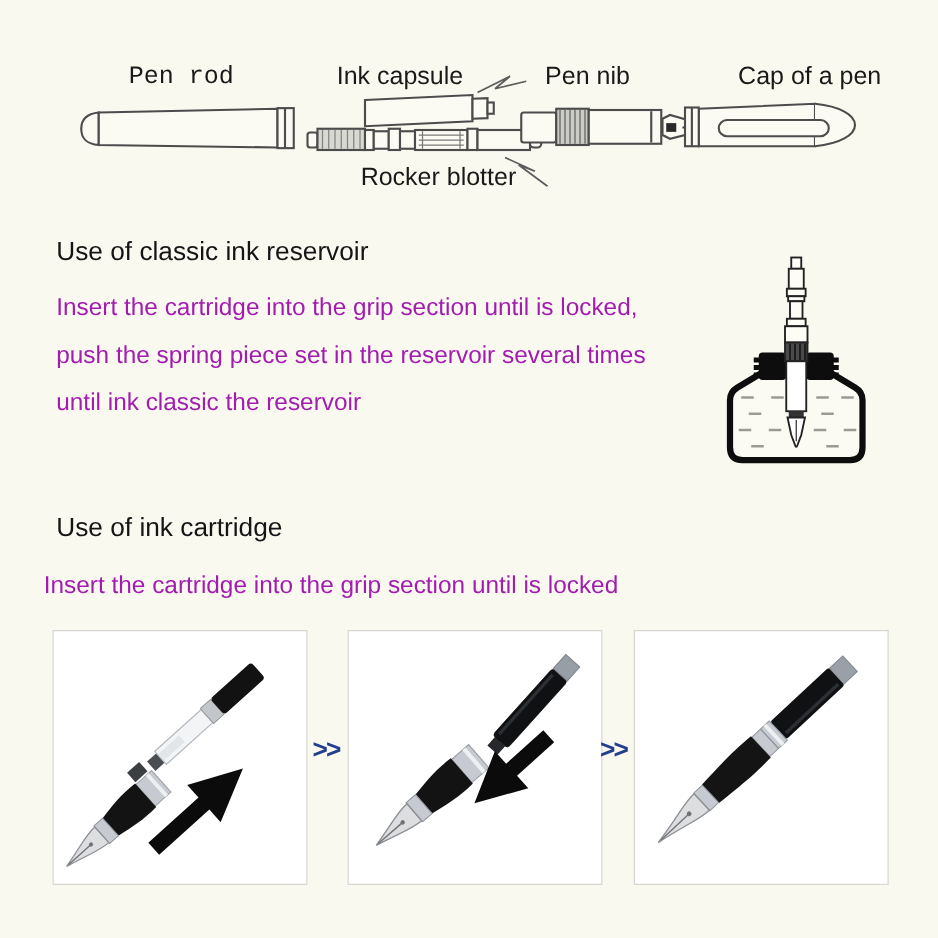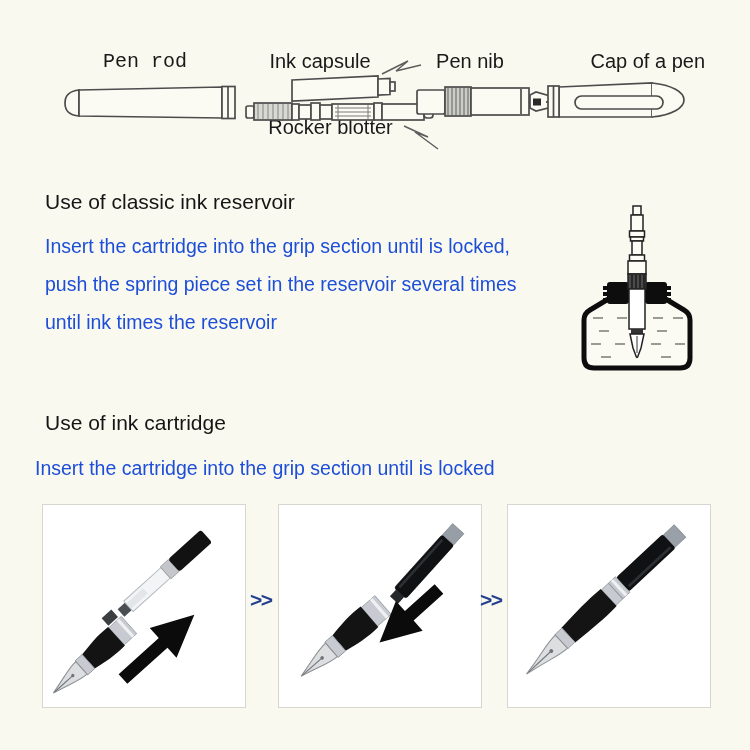--- a/index.html
+++ b/index.html
@@ -10,38 +10,38 @@
     color:#1e1e1e;
   }
   .abs{position:absolute;}
   .part-label{
     font-size:20px;color:#191919;text-align:center;white-space:nowrap;
   }
   .h-bold{
     font-size:21px;font-weight:normal;color:#151515;white-space:nowrap;
   }
   .body-line{
-    font-size:19.5px;color:#1d4ed8;height:38px;line-height:38px;white-space:nowrap;
+    font-size:19.5px;color:#a21caf;height:38px;line-height:38px;white-space:nowrap;
   }
   .photo-box{
     width:202px;height:202px;background:#ffffff;border:1px solid #d7d7d0;
   }
   .chev{
     font-size:21px;font-weight:bold;color:#23408f;letter-spacing:-1.5px;white-space:nowrap;
   }
   svg{display:block;}
 </style>
 </head>
 <body>
 
 <div class="abs part-label" style="left:65px;top:50px;width:160px;font-family:Liberation Mono, monospace;">Pen rod</div>
 <div class="abs part-label" style="left:240px;top:50px;width:160px;">Ink capsule</div>
 <div class="abs part-label" style="left:400px;top:50px;width:140px;">Pen nib</div>
 <div class="abs part-label" style="left:545px;top:50px;width:160px;text-align:right;">Cap of a pen</div>
-<div class="abs part-label" style="left:248px;top:116px;width:165px;">Rocker blotter</div>
+<div class="abs part-label" style="left:248px;top:131px;width:165px;text-align:right;">Rocker blotter</div>
 
 <svg class="abs" style="left:0;top:0;" width="750" height="175" viewBox="0 0 750 175">
   <g stroke="#4c4c4c" stroke-width="1.7" fill="#fbfaf3">
 
     <g>
       <path d="M79,90 C69,91 65,96 65,103 C65,111 69,115 79,116 Z"></path>
       <polygon points="79,90 222,87 222,118 79,116"></polygon>
       <rect x="222" y="86.5" width="13" height="32"></rect>
       <line x1="228" y1="86.5" x2="228" y2="118.5"></line>
     </g>
@@ -109,21 +109,21 @@
       <rect x="575" y="96" width="88" height="13" rx="6.5"></rect>
     </g>
   </g>
 </svg>
 
 <div class="abs h-bold" style="left:45px;top:190px;">Use of classic ink reservoir</div>
 
 <div class="abs" style="left:45px;top:227px;">
   <div class="body-line">Insert the cartridge into the grip section until is locked,</div>
   <div class="body-line">push the spring piece set in the reservoir several times</div>
-  <div class="body-line">until ink times the reservoir</div>
+  <div class="body-line">until ink classic the reservoir</div>
 </div>
 
 <svg class="abs" style="left:577px;top:198px;" width="122" height="182" viewBox="0 0 122 182">
 
   <path d="M52,97 L42,97 Q37,97 33,100 L13,112 Q7,115.5 7,122 L7,160 Q7,170 17,170 L103,170 Q113,170 113,160 L113,122 Q113,115.5 107,112 L87,100 Q83,97 79,97 L68,97" fill="#fcfbf3" stroke="#0d0d0d" stroke-width="5" stroke-linejoin="round"></path>
 
   <g stroke="#9b9b93" stroke-width="2">
     <line x1="16" y1="120" x2="26" y2="120"></line>
       <line x1="40" y1="120" x2="50" y2="120"></line>
     <line x1="76" y1="120" x2="86" y2="120"></line>

